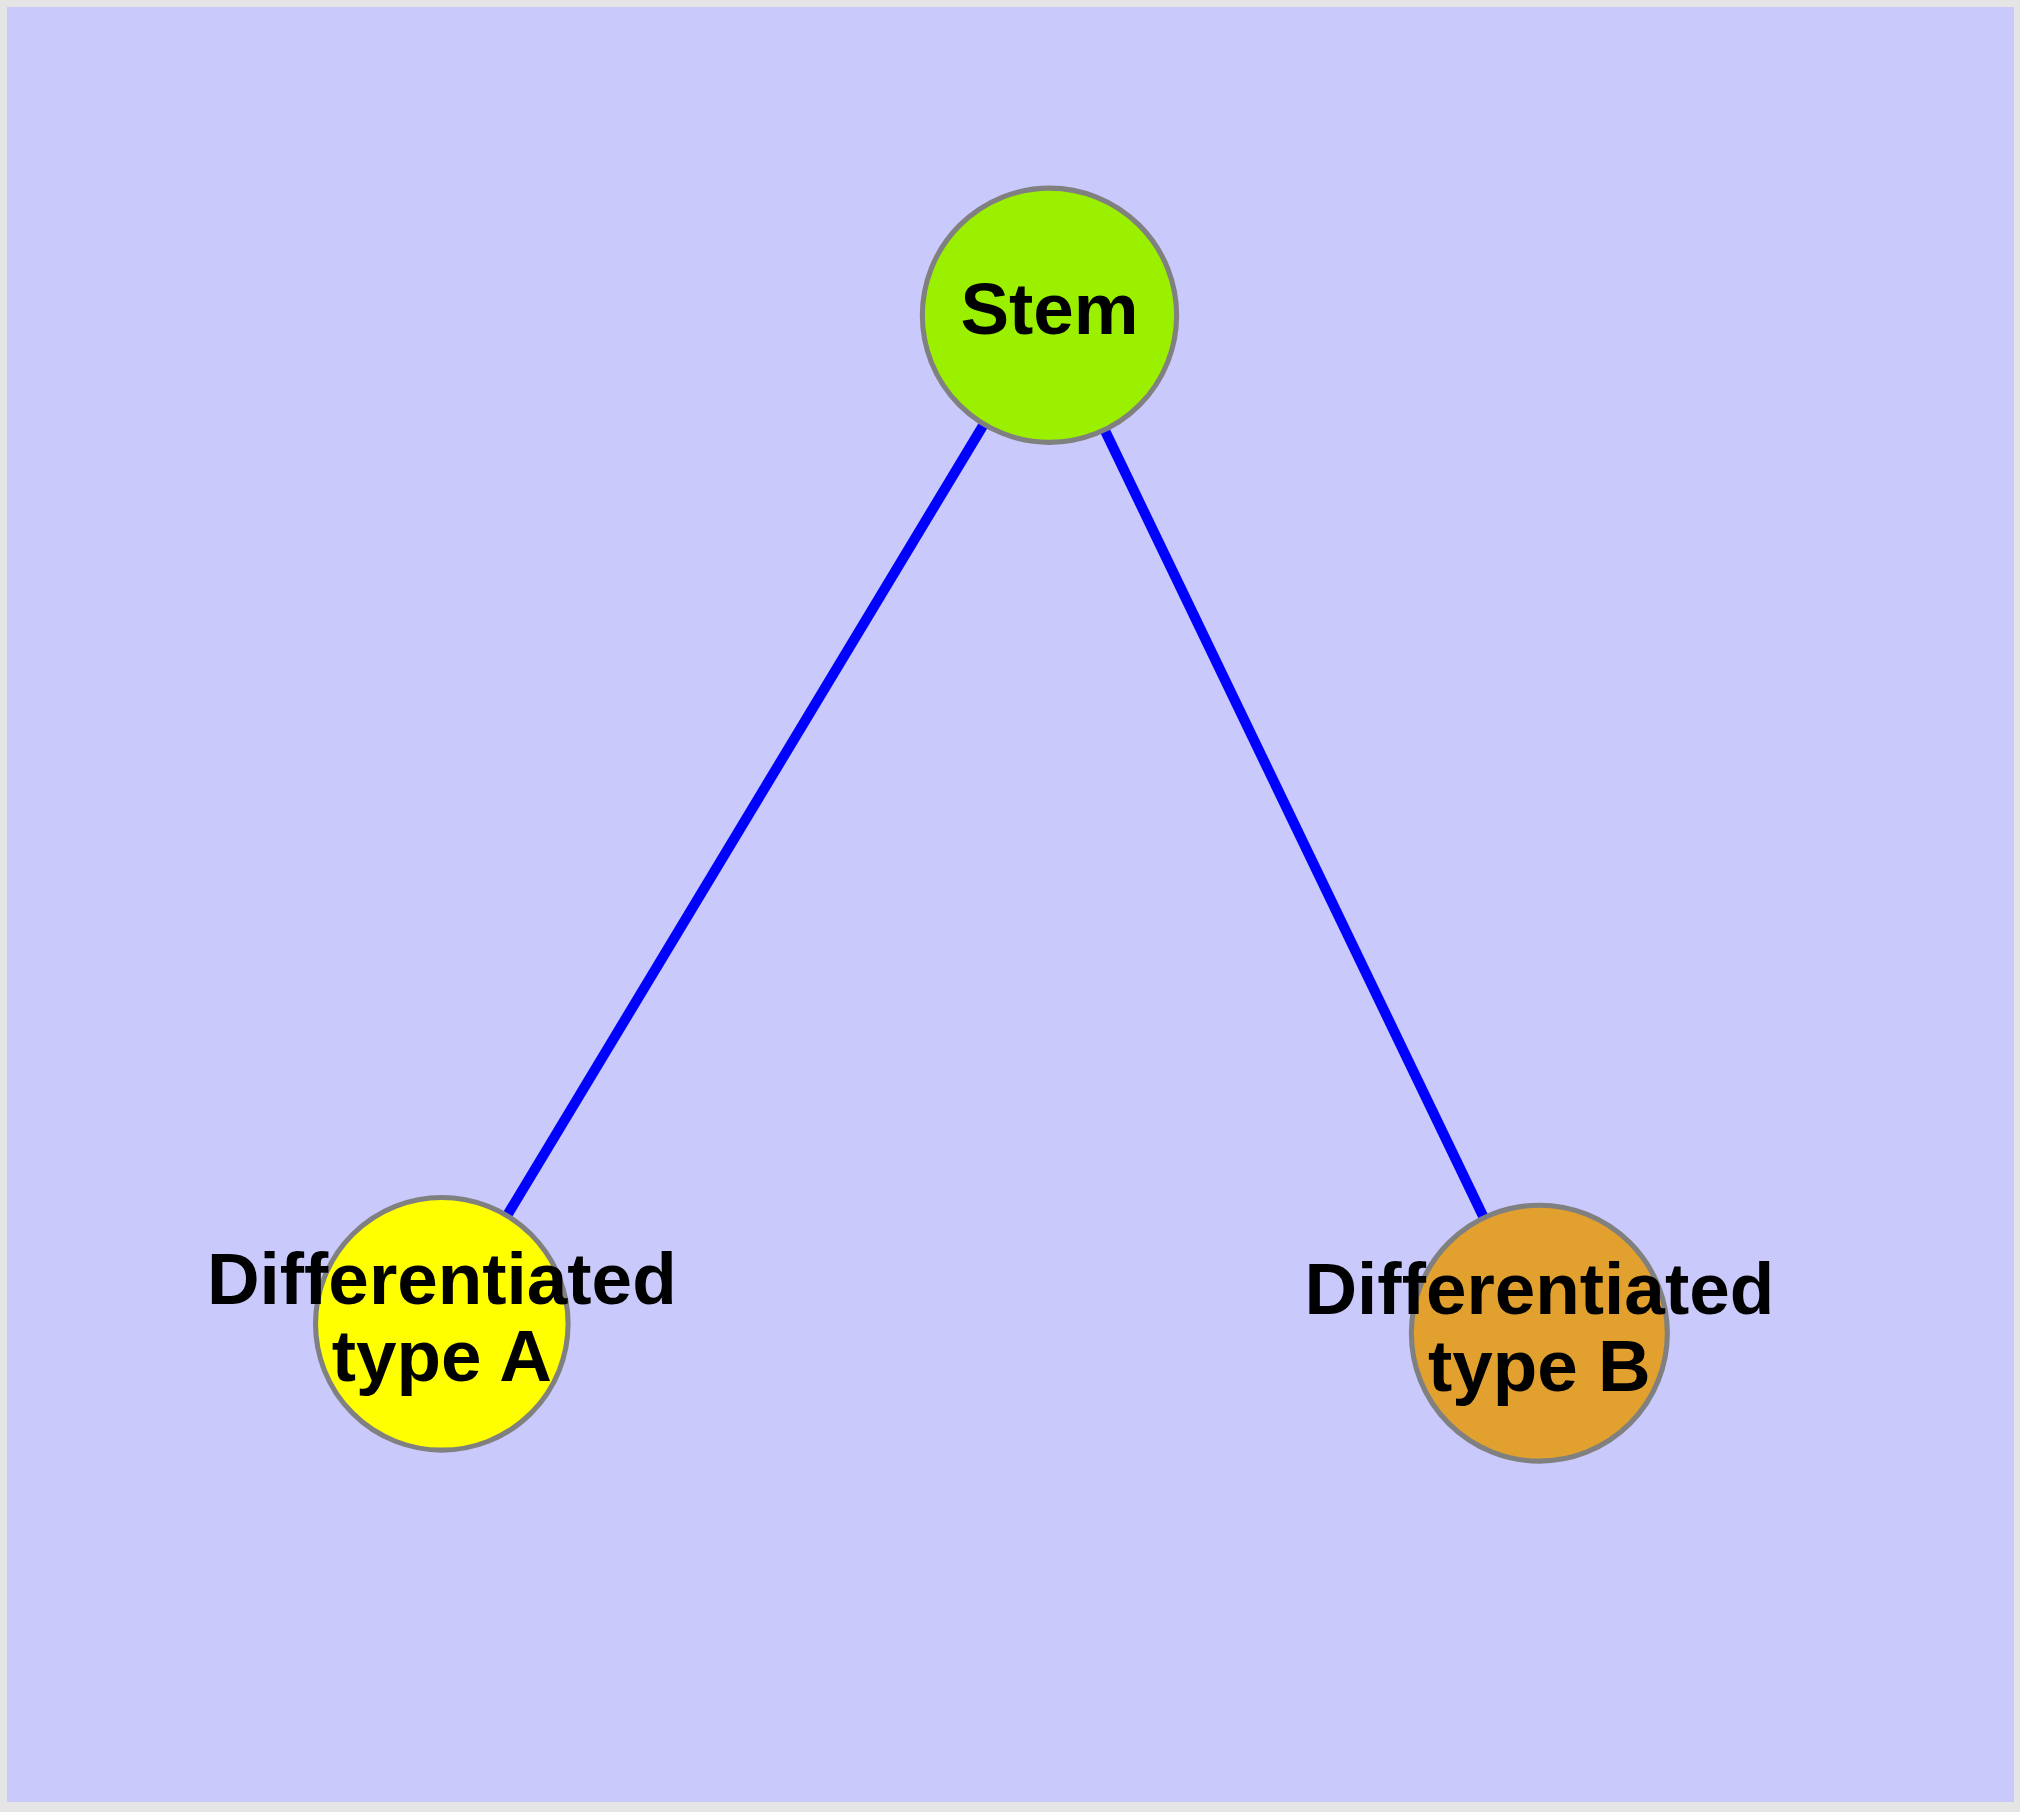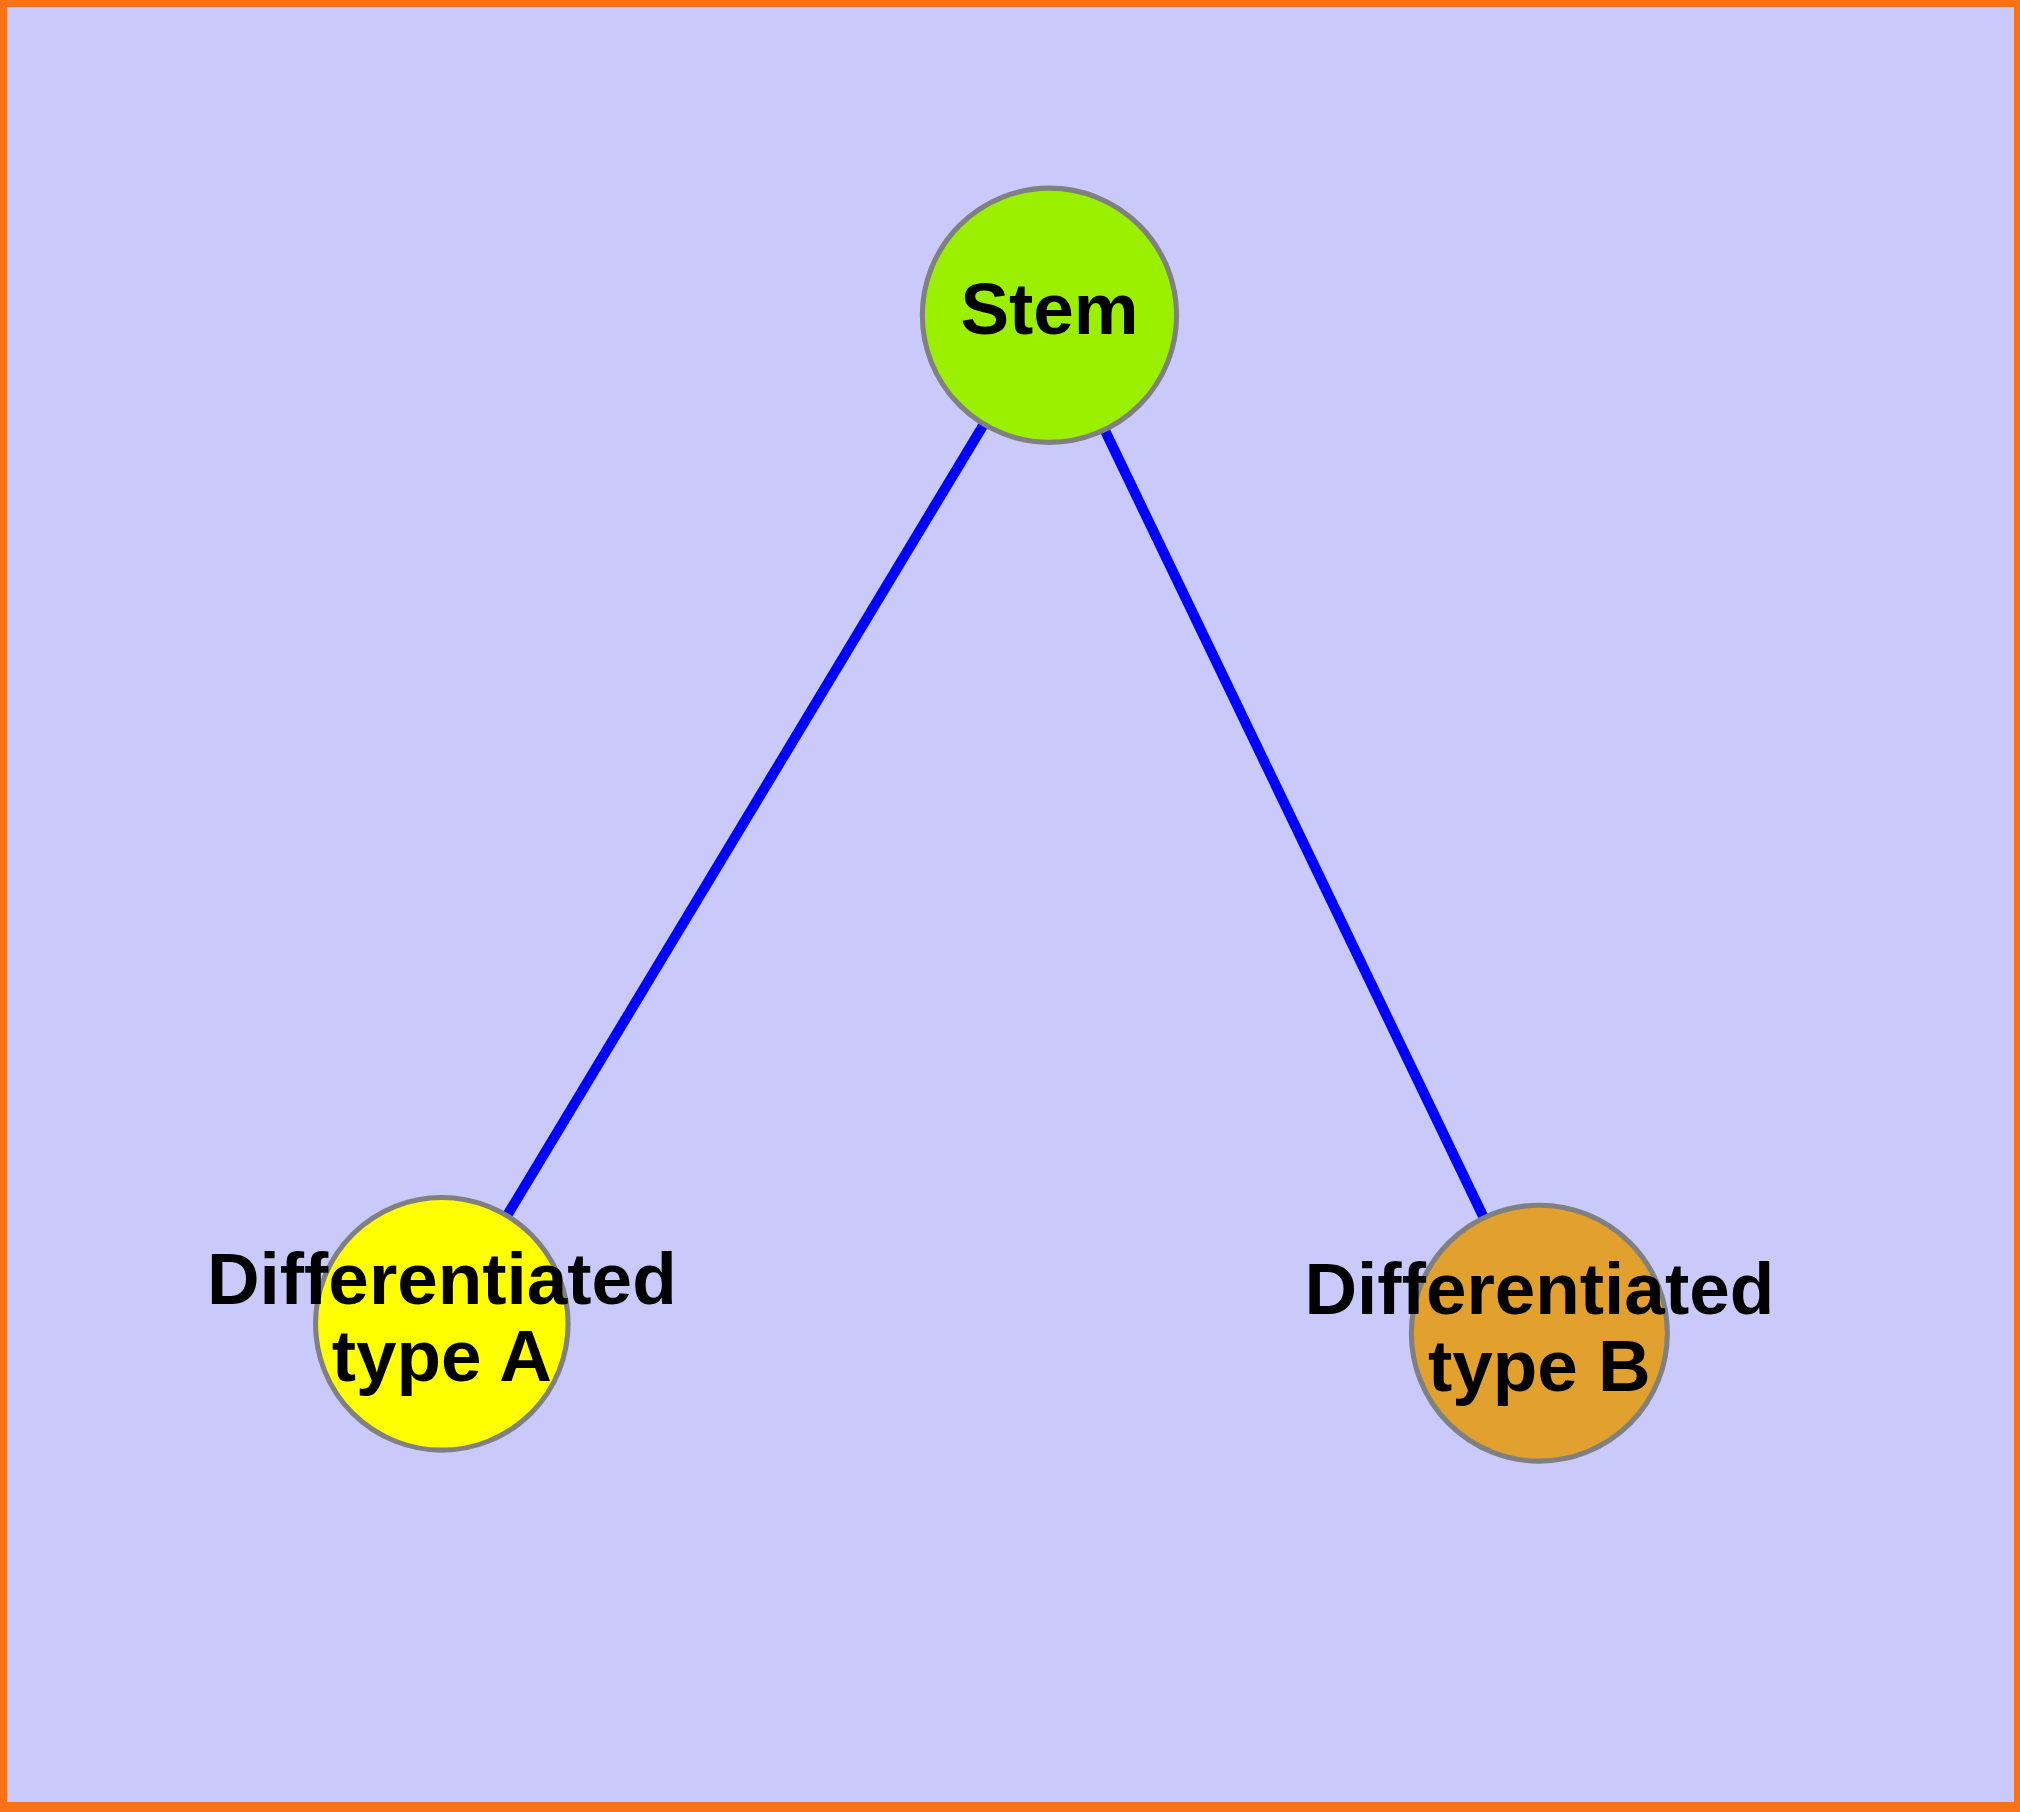--- a/index.html
+++ b/index.html
@@ -36,21 +36,21 @@
     font-family: "Liberation Sans", sans-serif;
     font-weight: bold;
     fill: #000000;
     text-anchor: middle;
     dominant-baseline: middle;
   }
 </style>
 </head>
 <body>
 
-<div id="canvas" style="background: #f97316;">
+<div id="canvas" style="background: #e5e5e5;">
   <div id="plot-area" style="background: rgb(201, 201, 251);"></div>
 
   <svg id="graph-svg" viewBox="0 0 2384 2138" xmlns="http://www.w3.org/2000/svg">
 
     <g id="edges-layer">
         <line x1="1238" y1="372" x2="521" y2="1562" stroke="#0000ff" stroke-width="12" stroke-linecap="butt"></line>
         <line x1="1238" y1="372" x2="1816" y2="1573" stroke="#0000ff" stroke-width="12" stroke-linecap="butt"></line>
       </g>
 
     <g id="nodes-layer">

